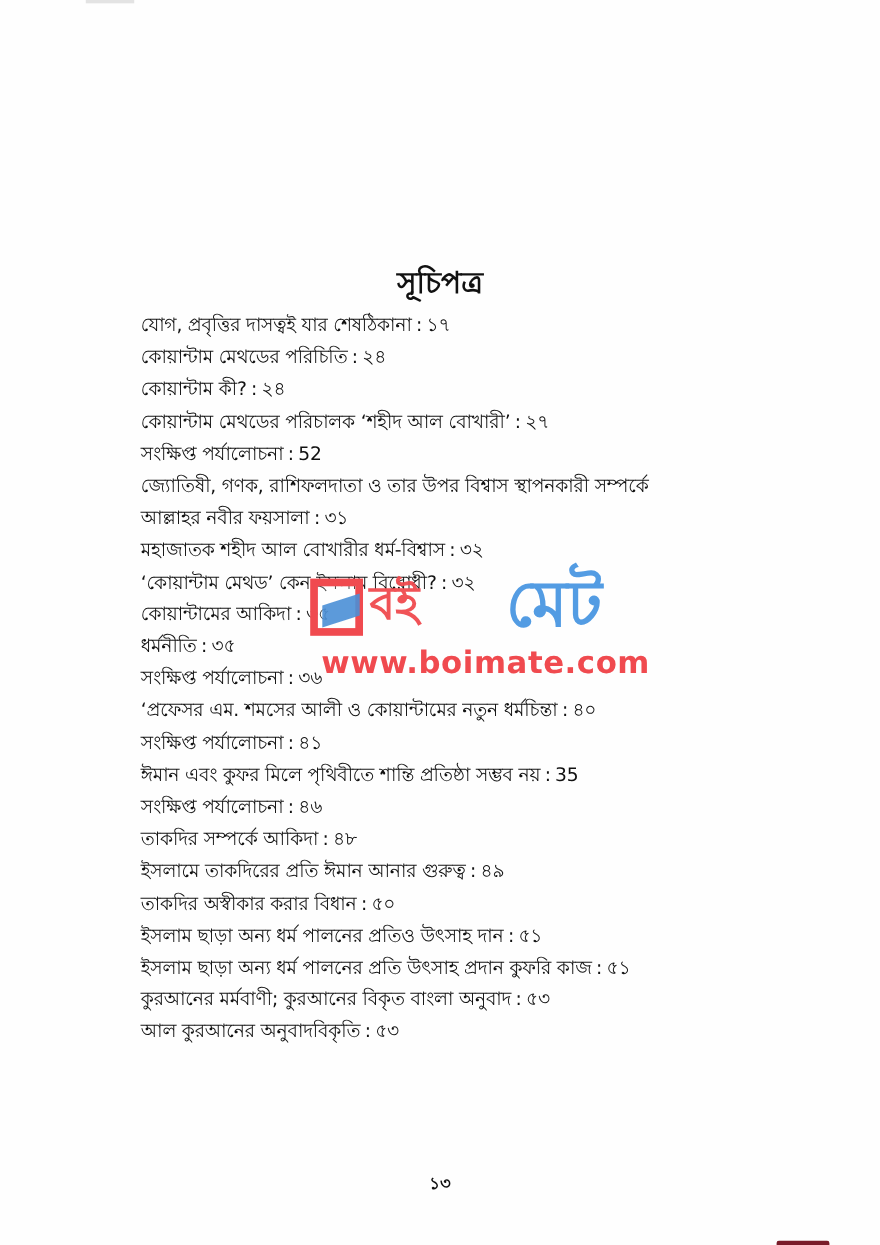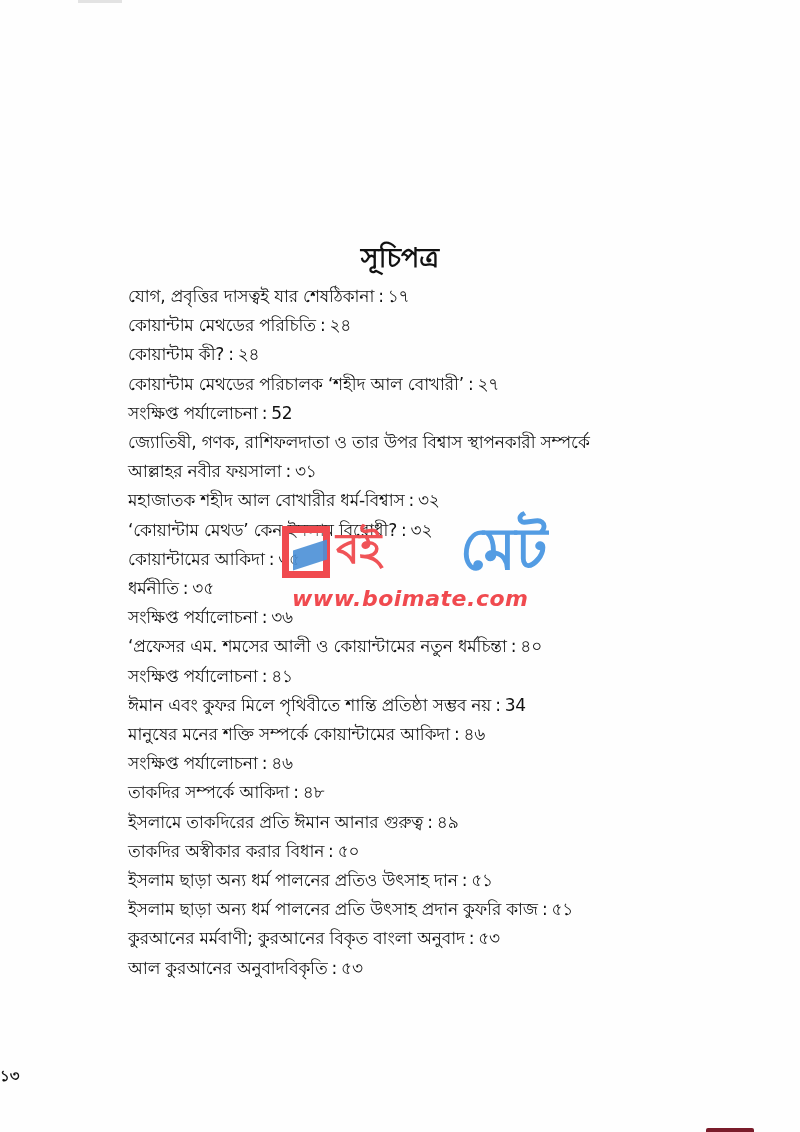--- a/index.html
+++ b/index.html
@@ -53,21 +53,21 @@
       letter-spacing: -0.2px;
     }
     .toc-item.wrap-first {
       white-space: nowrap;
     }
     .toc-sep { margin: 0 4px; }
     .page-number {
       position: absolute;
       left: 0; width: 800px;
       top: 1064px;
-      text-align: left;
+      text-align: center;
       font-size: 15px;
       font-weight: bold;
     }
     
     .watermark {
       position: absolute;
       left: 280px;
       top: 520px;
       width: 250px;
       height: 96px;
@@ -104,26 +104,25 @@
       font-size: 58px;
       font-weight: bold;
       color: #4a97e2;
       line-height: 70px;
       opacity: 0.95;
       margin-left: 32px;
     }
     .wm-url {
       position: absolute;
       left: 12px; top: 66px;
-      font-size: 22px;
+      font-size: 28px;
       font-weight: bold;
       color: #f04a4f;
       letter-spacing: 0.5px;
       white-space: nowrap;
-      font-style: italic;
     }
     .corner-tab {
       position: absolute;
       left: 706px; top: 1128px;
       width: 48px; height: 4px;
       background: #7a1c2a;
       border-radius: 2px 2px 0 0;
     }
   </style>
 </head>
@@ -142,22 +141,21 @@
     <li class="toc-item"><span>সংক্ষিপ্ত পর্যালোচনা</span><span class="toc-sep">:</span><span>52</span></li>
     <li class="toc-item wrap-first"><span>জ্যোতিষী, গণক, রাশিফলদাতা ও তার উপর বিশ্বাস স্থাপনকারী সম্পর্কে</span></li>
     <li class="toc-item"><span>আল্লাহর নবীর ফয়সালা</span><span class="toc-sep">:</span><span>৩১</span></li>
     <li class="toc-item"><span>মহাজাতক শহীদ আল বোখারীর ধর্ম-বিশ্বাস</span><span class="toc-sep">:</span><span>৩২</span></li>
     <li class="toc-item"><span>‘কোয়ান্টাম মেথড’ কেন ইসলাম বিরোধী?</span><span class="toc-sep">:</span><span>৩২</span></li>
     <li class="toc-item"><span>কোয়ান্টামের আকিদা</span><span class="toc-sep">:</span><span>৩৫</span></li>
     <li class="toc-item"><span>ধর্মনীতি</span><span class="toc-sep">:</span><span>৩৫</span></li>
     <li class="toc-item"><span>সংক্ষিপ্ত পর্যালোচনা</span><span class="toc-sep">:</span><span>৩৬</span></li>
     <li class="toc-item"><span>‘প্রফেসর এম. শমসের আলী ও কোয়ান্টামের নতুন ধর্মচিন্তা</span><span class="toc-sep">:</span><span>৪০</span></li>
     <li class="toc-item"><span>সংক্ষিপ্ত পর্যালোচনা</span><span class="toc-sep">:</span><span>৪১</span></li>
-    <li class="toc-item"><span>ঈমান এবং কুফর মিলে পৃথিবীতে শান্তি প্রতিষ্ঠা সম্ভব নয়</span><span class="toc-sep">:</span><span>34</span></li>
-    <li class="toc-item"><span>মানুষের মনের শক্তি সম্পর্কে কোয়ান্টামের আকিদা</span><span class="toc-sep">:</span><span>৪৬</span></li>
+    <li class="toc-item"><span>ঈমান এবং কুফর মিলে পৃথিবীতে শান্তি প্রতিষ্ঠা সম্ভব নয়</span><span class="toc-sep">:</span><span>35</span></li>
     <li class="toc-item"><span>সংক্ষিপ্ত পর্যালোচনা</span><span class="toc-sep">:</span><span>৪৬</span></li>
     <li class="toc-item"><span>তাকদির সম্পর্কে আকিদা</span><span class="toc-sep">:</span><span>৪৮</span></li>
     <li class="toc-item"><span>ইসলামে তাকদিরের প্রতি ঈমান আনার গুরুত্ব</span><span class="toc-sep">:</span><span>৪৯</span></li>
     <li class="toc-item"><span>তাকদির অস্বীকার করার বিধান</span><span class="toc-sep">:</span><span>৫০</span></li>
     <li class="toc-item"><span>ইসলাম ছাড়া অন্য ধর্ম পালনের প্রতিও উৎসাহ দান</span><span class="toc-sep">:</span><span>৫১</span></li>
     <li class="toc-item"><span>ইসলাম ছাড়া অন্য ধর্ম পালনের প্রতি উৎসাহ প্রদান কুফরি কাজ</span><span class="toc-sep">:</span><span>৫১</span></li>
     <li class="toc-item"><span>কুরআনের মর্মবাণী; কুরআনের বিকৃত বাংলা অনুবাদ</span><span class="toc-sep">:</span><span>৫৩</span></li>
     <li class="toc-item"><span>আল কুরআনের অনুবাদবিকৃতি</span><span class="toc-sep">:</span><span>৫৩</span></li>
   </ul>
 

